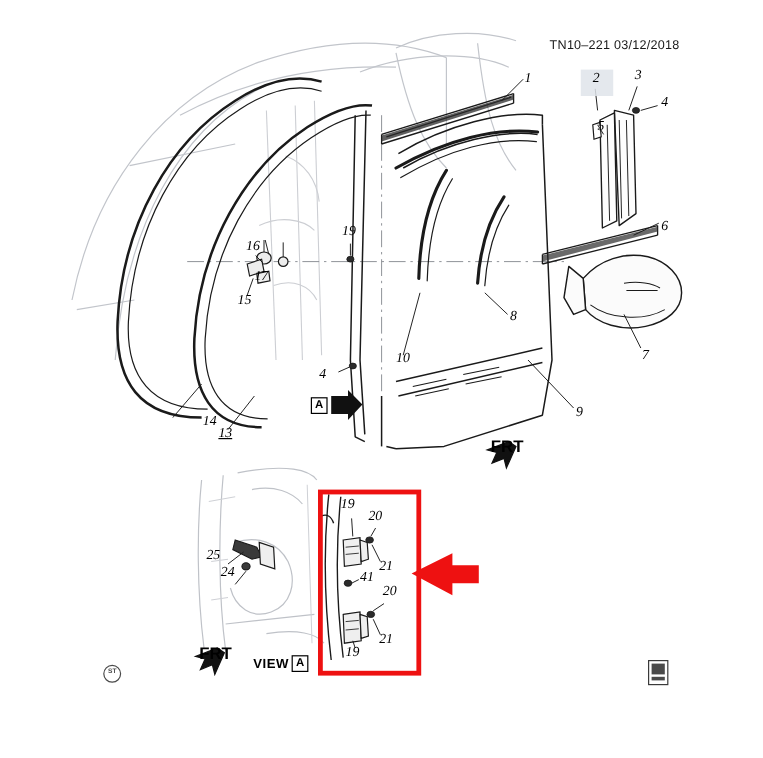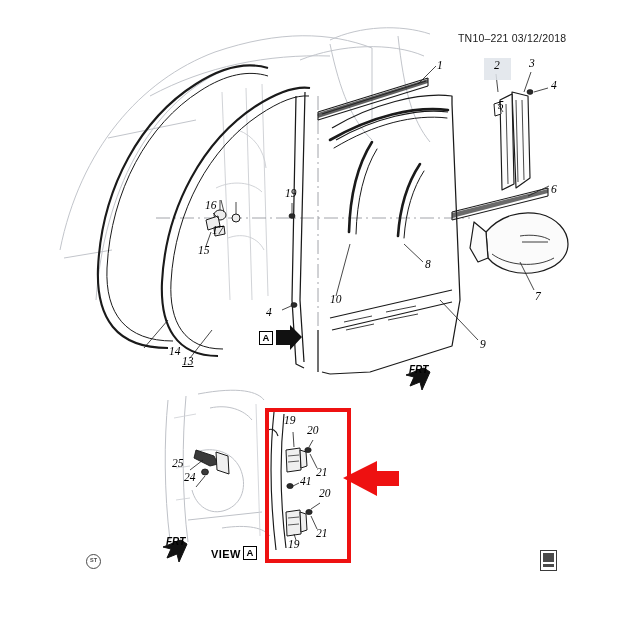--- a/index.html
+++ b/index.html
@@ -7,21 +7,21 @@
        font-family:"Liberation Sans",sans-serif;color:#000;}
   #sheet{position:absolute;left:0;top:0;width:636px;height:625px;}
   svg.layer{position:absolute;left:0;top:0;width:636px;height:632px;overflow:visible;}
   .hdr{position:absolute;font-size:10.5px;letter-spacing:.2px;white-space:nowrap;color:#1a1a1a;}
   .cal{position:absolute;font-size:11.5px;font-family:"Liberation Serif",serif;
        font-style:italic;color:#000;white-space:nowrap;line-height:1;}
   .viewlbl{position:absolute;font-size:11px;font-weight:bold;letter-spacing:.4px;
            white-space:nowrap;color:#000;}
   .boxA{position:absolute;border:1.3px solid #000;font-size:9.5px;font-weight:bold;
         width:12px;height:12px;line-height:12px;text-align:center;background:#fff;color:#000;}
-  .frt{position:absolute;font-size:10px;font-weight:bold;font-style:italic;color:#000;
+  .frt{position:absolute;font-size:14px;font-weight:bold;color:#000;
        white-space:nowrap;}
   .redbox{position:absolute;border:4px solid #ee1111;background:transparent;}
   .hl2{position:absolute;background:#dfe4ea;opacity:.85;}
   .gmlogo{position:absolute;width:17px;height:21px;border:1.4px solid #3a3a3a;
           background:#fff;box-sizing:border-box;}
   .gmlogo i{display:block;position:absolute;background:#4a4a4a;}
   .corner{position:absolute;width:13px;height:13px;border:1.4px solid #4a4a4a;
           border-radius:50%;font-size:5.5px;line-height:11px;text-align:center;
           color:#4a4a4a;font-weight:bold;}
 </style>

